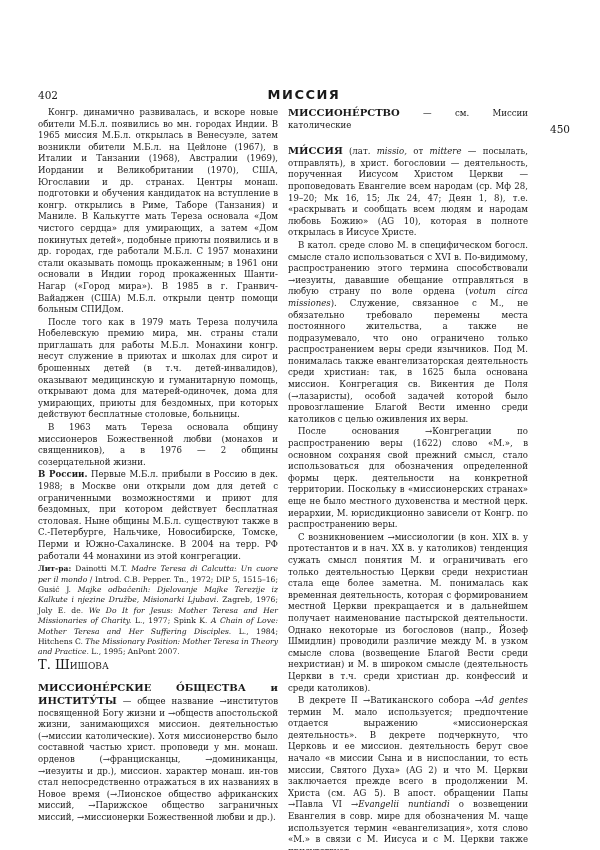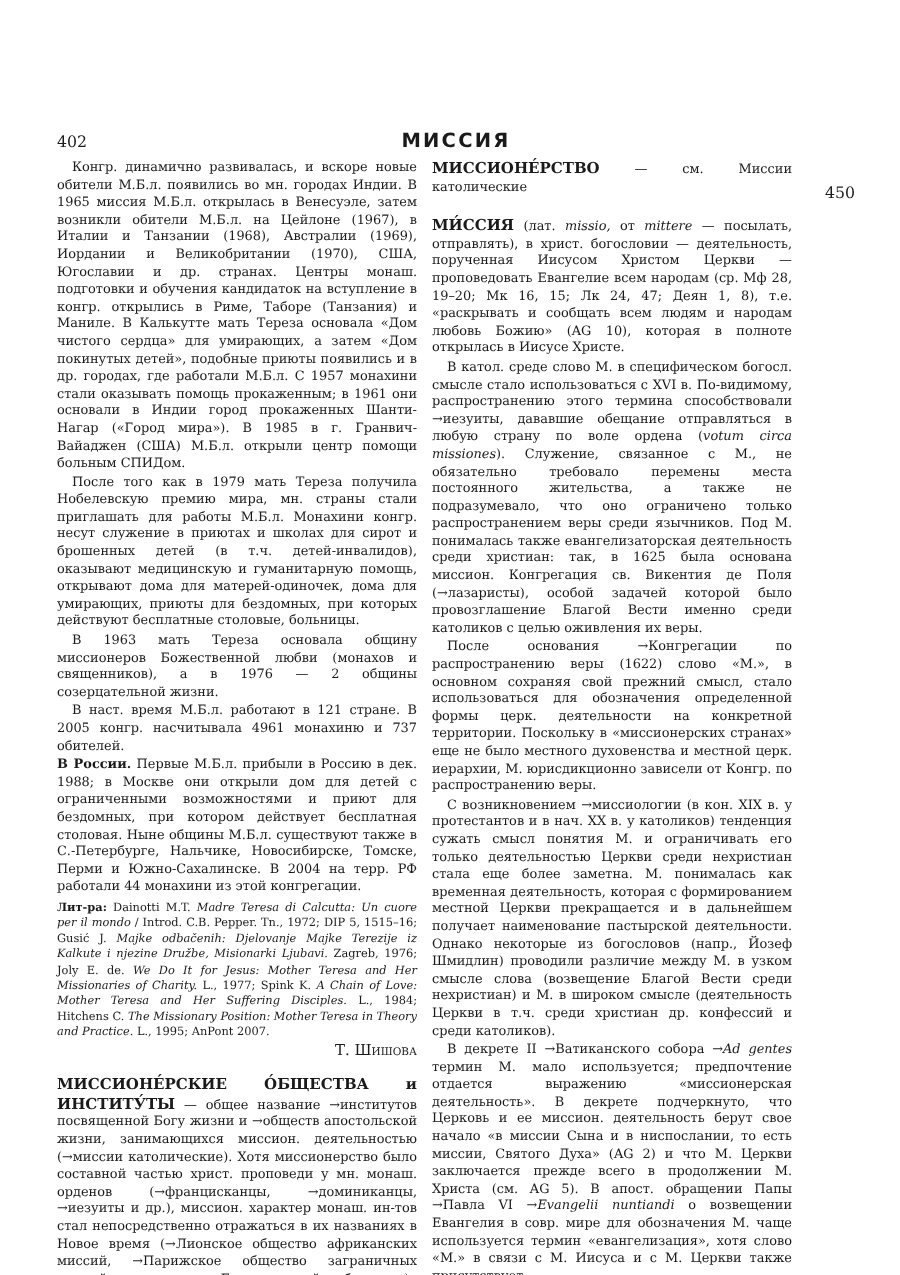--- a/index.html
+++ b/index.html
@@ -10,41 +10,40 @@
   .page-num-right { position: absolute; right: 0; top: 0; font-size: 10.5px; margin-top: 34px; }
   .running-title { position: absolute; left: 0; right: 0; top: -2px; text-align: center;
                    font-family: "DejaVu Sans", sans-serif; font-weight: bold; font-size: 13px; letter-spacing: 1.5px; }
   .col { position: absolute; top: 107px; font-size: 8.6px; line-height: 11.6px; text-align: justify;
          hyphens: auto; }
   .col-left { left: 38px; width: 240px; }
   .col-right { left: 288px; width: 240px; }
   .col p { margin: 0 0 1px 0; text-indent: 10px; }
   .col p.noindent { text-indent: 0; }
   .lit { font-size: 7.6px; line-height: 10.4px; margin-top: 2px !important; text-indent: 0 !important; }
-  .author { text-align: right; font-size: 10px; font-variant: small-caps; margin: 1px 0 8px 0; }
+  .author { font-size: 13px; font-variant: small-caps; margin: 1px 0 8px 0; }
   .hw { font-weight: bold; font-family: "DejaVu Serif", serif; }
   .hw-big { font-weight: bold; font-size: 10px; margin-top: 16px; }
   .article-head { margin-top: 12px !important; text-indent: 0 !important; }
   .xref-line { text-indent: 0 !important; margin-bottom: 14px !important; }
   i { font-style: italic; }
 </style>
 </head>
 <body>
 
 <div class="page-header">
   <span class="page-num-left">402</span>
   <div class="running-title">МИССИЯ</div>
   <span class="page-num-right">450</span>
 </div>
 
 <div class="col col-left">
   <p>Конгр. динамично развивалась, и вскоре новые обители М.Б.л. появились во мн. городах Индии. В 1965 миссия М.Б.л. открылась в Венесуэле, затем возникли обители М.Б.л. на Цейлоне (1967), в Италии и Танзании (1968), Австралии (1969), Иордании и Великобритании (1970), США, Югославии и др. странах. Центры монаш. подготовки и обучения кандидаток на вступление в конгр. открылись в Риме, Таборе (Танзания) и Маниле. В Калькутте мать Тереза основала «Дом чистого сердца» для умирающих, а затем «Дом покинутых детей», подобные приюты появились и в др. городах, где работали М.Б.л. С 1957 монахини стали оказывать помощь прокаженным; в 1961 они основали в Индии город прокаженных Шанти-Нагар («Город мира»). В 1985 в г. Гранвич-Вайаджен (США) М.Б.л. открыли центр помощи больным СПИДом.</p>
   <p>После того как в 1979 мать Тереза получила Нобелевскую премию мира, мн. страны стали приглашать для работы М.Б.л. Монахини конгр. несут служение в приютах и школах для сирот и брошенных детей (в т.ч. детей-инвалидов), оказывают медицинскую и гуманитарную помощь, открывают дома для матерей-одиночек, дома для умирающих, приюты для бездомных, при которых действуют бесплатные столовые, больницы.</p>
   <p>В 1963 мать Тереза основала общину миссионеров Божественной любви (монахов и священников), а в 1976 — 2 общины созерцательной жизни.</p>
-  <p>В наст. время М.Б.л. работают в 121 стране. В 2005 конгр. насчитывала 4961 монахиню и 737 обителей.</p>
   <p class="noindent"><b>В России.</b><span> Первые М.Б.л. прибыли в Россию в дек. 1988; в Москве они открыли дом для детей с ограниченными возможностями и приют для бездомных, при котором действует бесплатная столовая. Ныне общины М.Б.л. существуют также в С.-Петербурге, Нальчике, Новосибирске, Томске, Перми и Южно-Сахалинске. В 2004 на терр. РФ работали 44 монахини из этой конгрегации.</span></p>
   <p class="lit"><b>Лит-ра:</b><span id="lit-items"><span> Dainotti M.T. </span><i>Madre Teresa di Calcutta: Un cuore per il mondo</i><span> / Introd. C.B. Pepper. Tn., 1972; DIP 5, 1515–16; Gusić J. </span><i>Majke odbačenih: Djelovanje Majke Terezije iz Kalkute i njezine Družbe, Misionarki Ljubavi.</i><span> Zagreb, 1976; Joly E. de. </span><i>We Do It for Jesus: Mother Teresa and Her Missionaries of Charity.</i><span> L., 1977; Spink K. </span><i>A Chain of Love: Mother Teresa and Her Suffering Disciples.</i><span> L., 1984; Hitchens C. </span><i>The Missionary Position: Mother Teresa in Theory and Practice.</i><span> L., 1995; AnPont 2007.</span></span></p>
   <div class="author">Т. Шишова</div>
   <p class="article-head"><span class="hw hw-big">МИССИОНЕ́РСКИЕ О́БЩЕСТВА и ИНСТИТУ́ТЫ</span><span> — общее название →институтов посвященной Богу жизни и →обществ апостольской жизни, занимающихся миссион. деятельностью (→миссии католические). Хотя миссионерство было составной частью христ. проповеди у мн. монаш. орденов (→францисканцы, →доминиканцы, →иезуиты и др.), миссион. характер монаш. ин-тов стал непосредственно отражаться в их названиях в Новое время (→Лионское общество африканских миссий, →Парижское общество заграничных миссий, →миссионерки Божественной любви и др.).</span></p>
 
 </div>
 
 <div class="col col-right">
   <p class="xref-line"><span class="hw hw-big">МИССИОНЕ́РСТВО</span><span> — см. Миссии католические</span></p>
   <p class="noindent"><span class="hw hw-big">МИ́ССИЯ</span><span class="parts"><span> (лат. </span><i>missio,</i><span> от </span><i>mittere</i><span> — посылать, отправлять), в христ. богословии — деятельность, порученная Иисусом Христом Церкви — проповедовать Евангелие всем народам (ср. Мф 28, 19–20; Мк 16, 15; Лк 24, 47; Деян 1, 8), т.е. «раскрывать и сообщать всем людям и народам любовь Божию» (AG 10), которая в полноте открылась в Иисусе Христе.</span></span></p>

